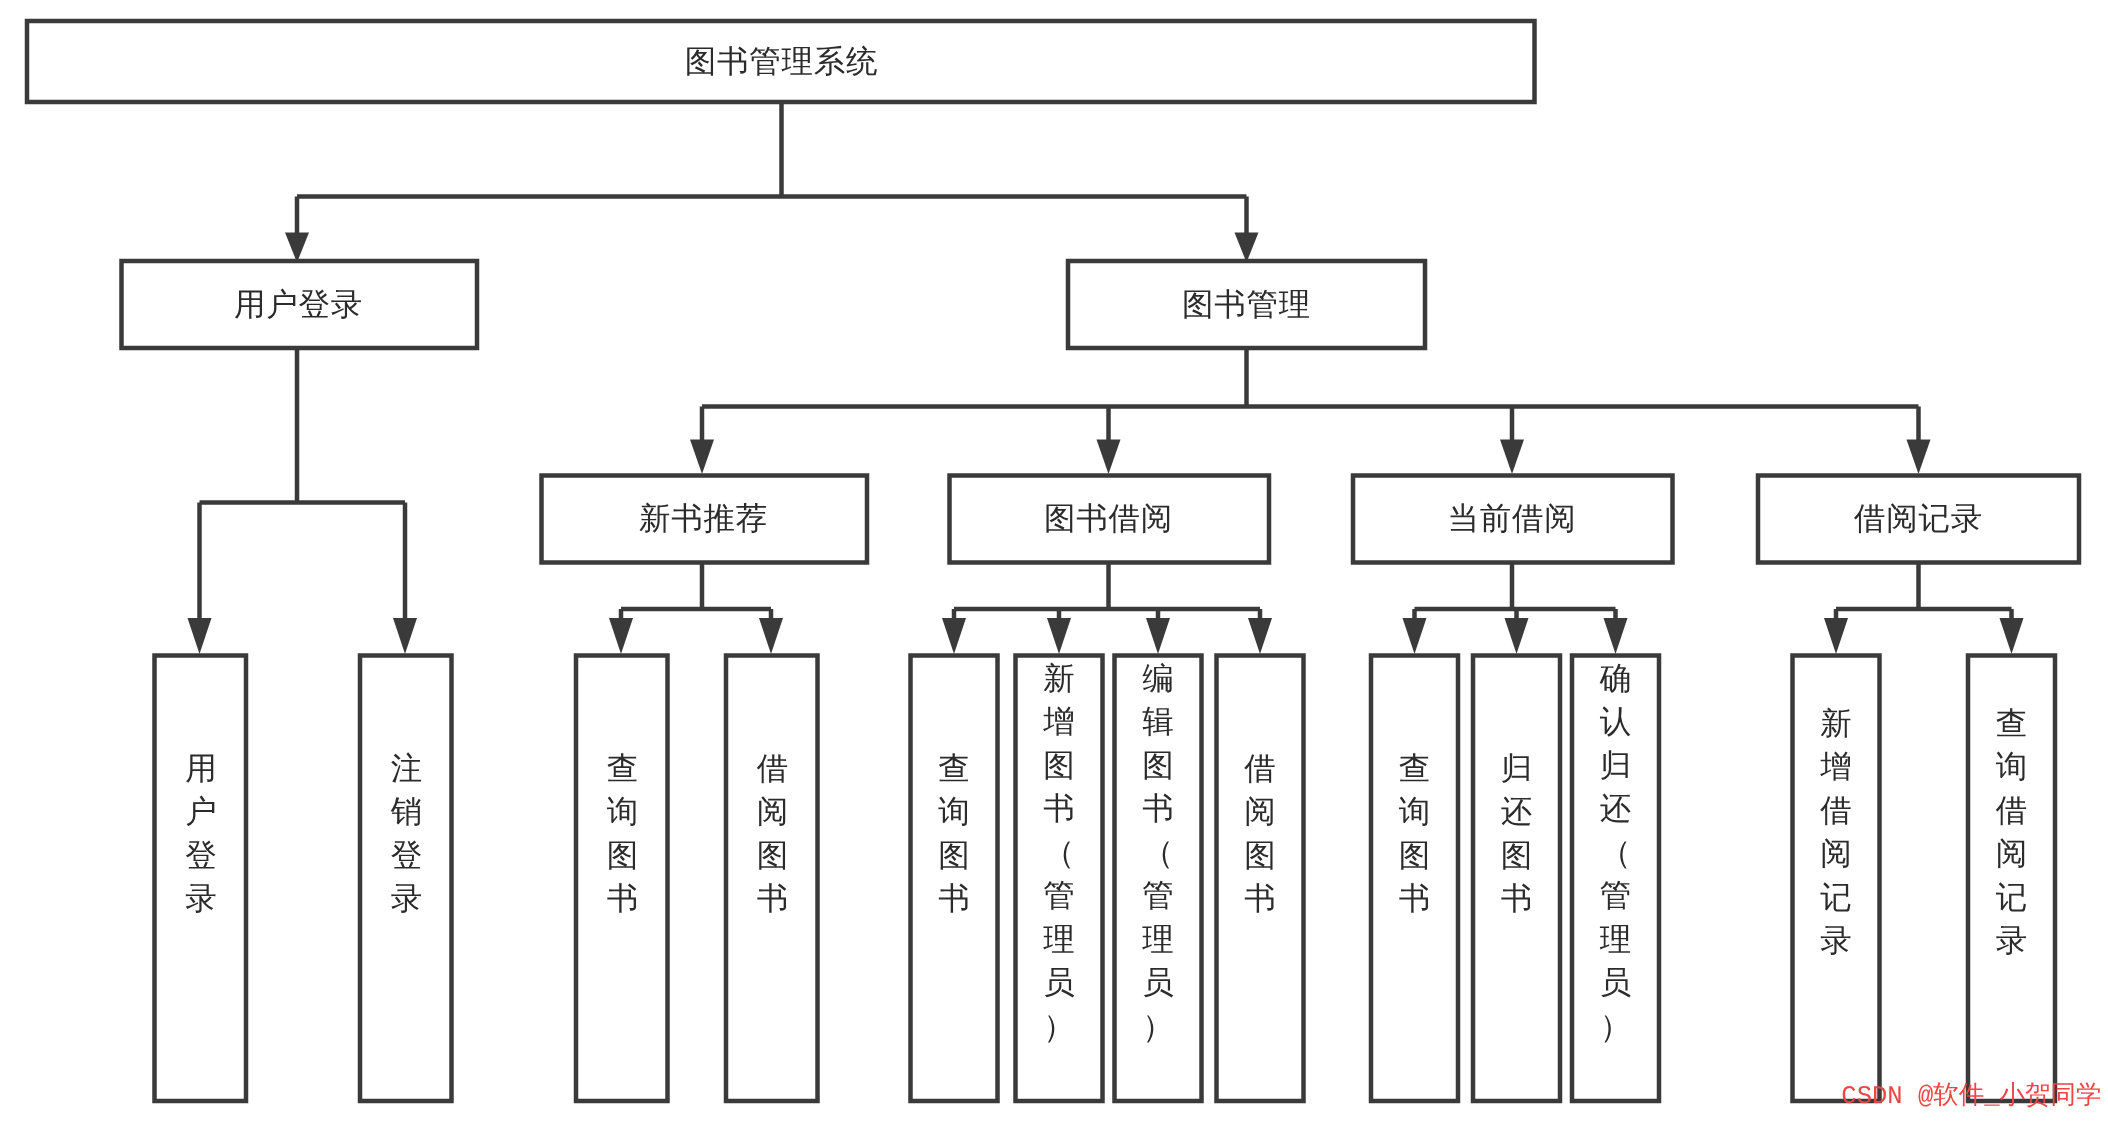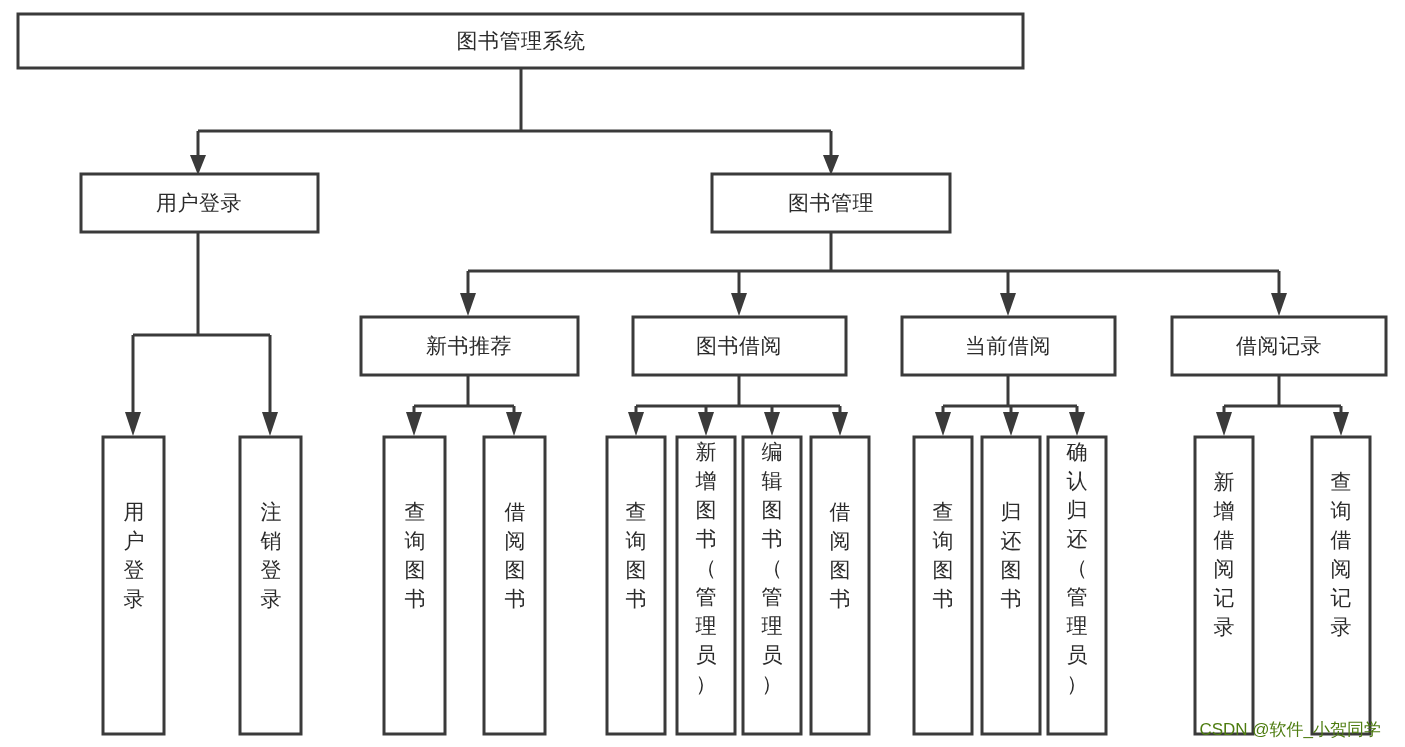--- a/index.html
+++ b/index.html
@@ -51,25 +51,25 @@
     letter-spacing: 0.5px;
   }
   .node-label-v {
     font-family: "DejaVu Sans", "Liberation Sans", sans-serif;
     font-size: 21px;
     fill: #2b2b2b;
     text-anchor: middle;
   }
   .watermark-text {
     position: absolute;
-    right: 24px;
+    right: 4px;
     bottom: 6px;
-    font-family: Liberation Sans, sans-serif;
+    font-family: Liberation Mono, monospace;
     font-size: 17px;
-    color: #4d7c0f;
+    color: #ef4444;
     white-space: nowrap;
     user-select: none;
     pointer-events: none;
   }
 </style>
 </head>
 <body>
 
 <div id="diagram-root">
 

